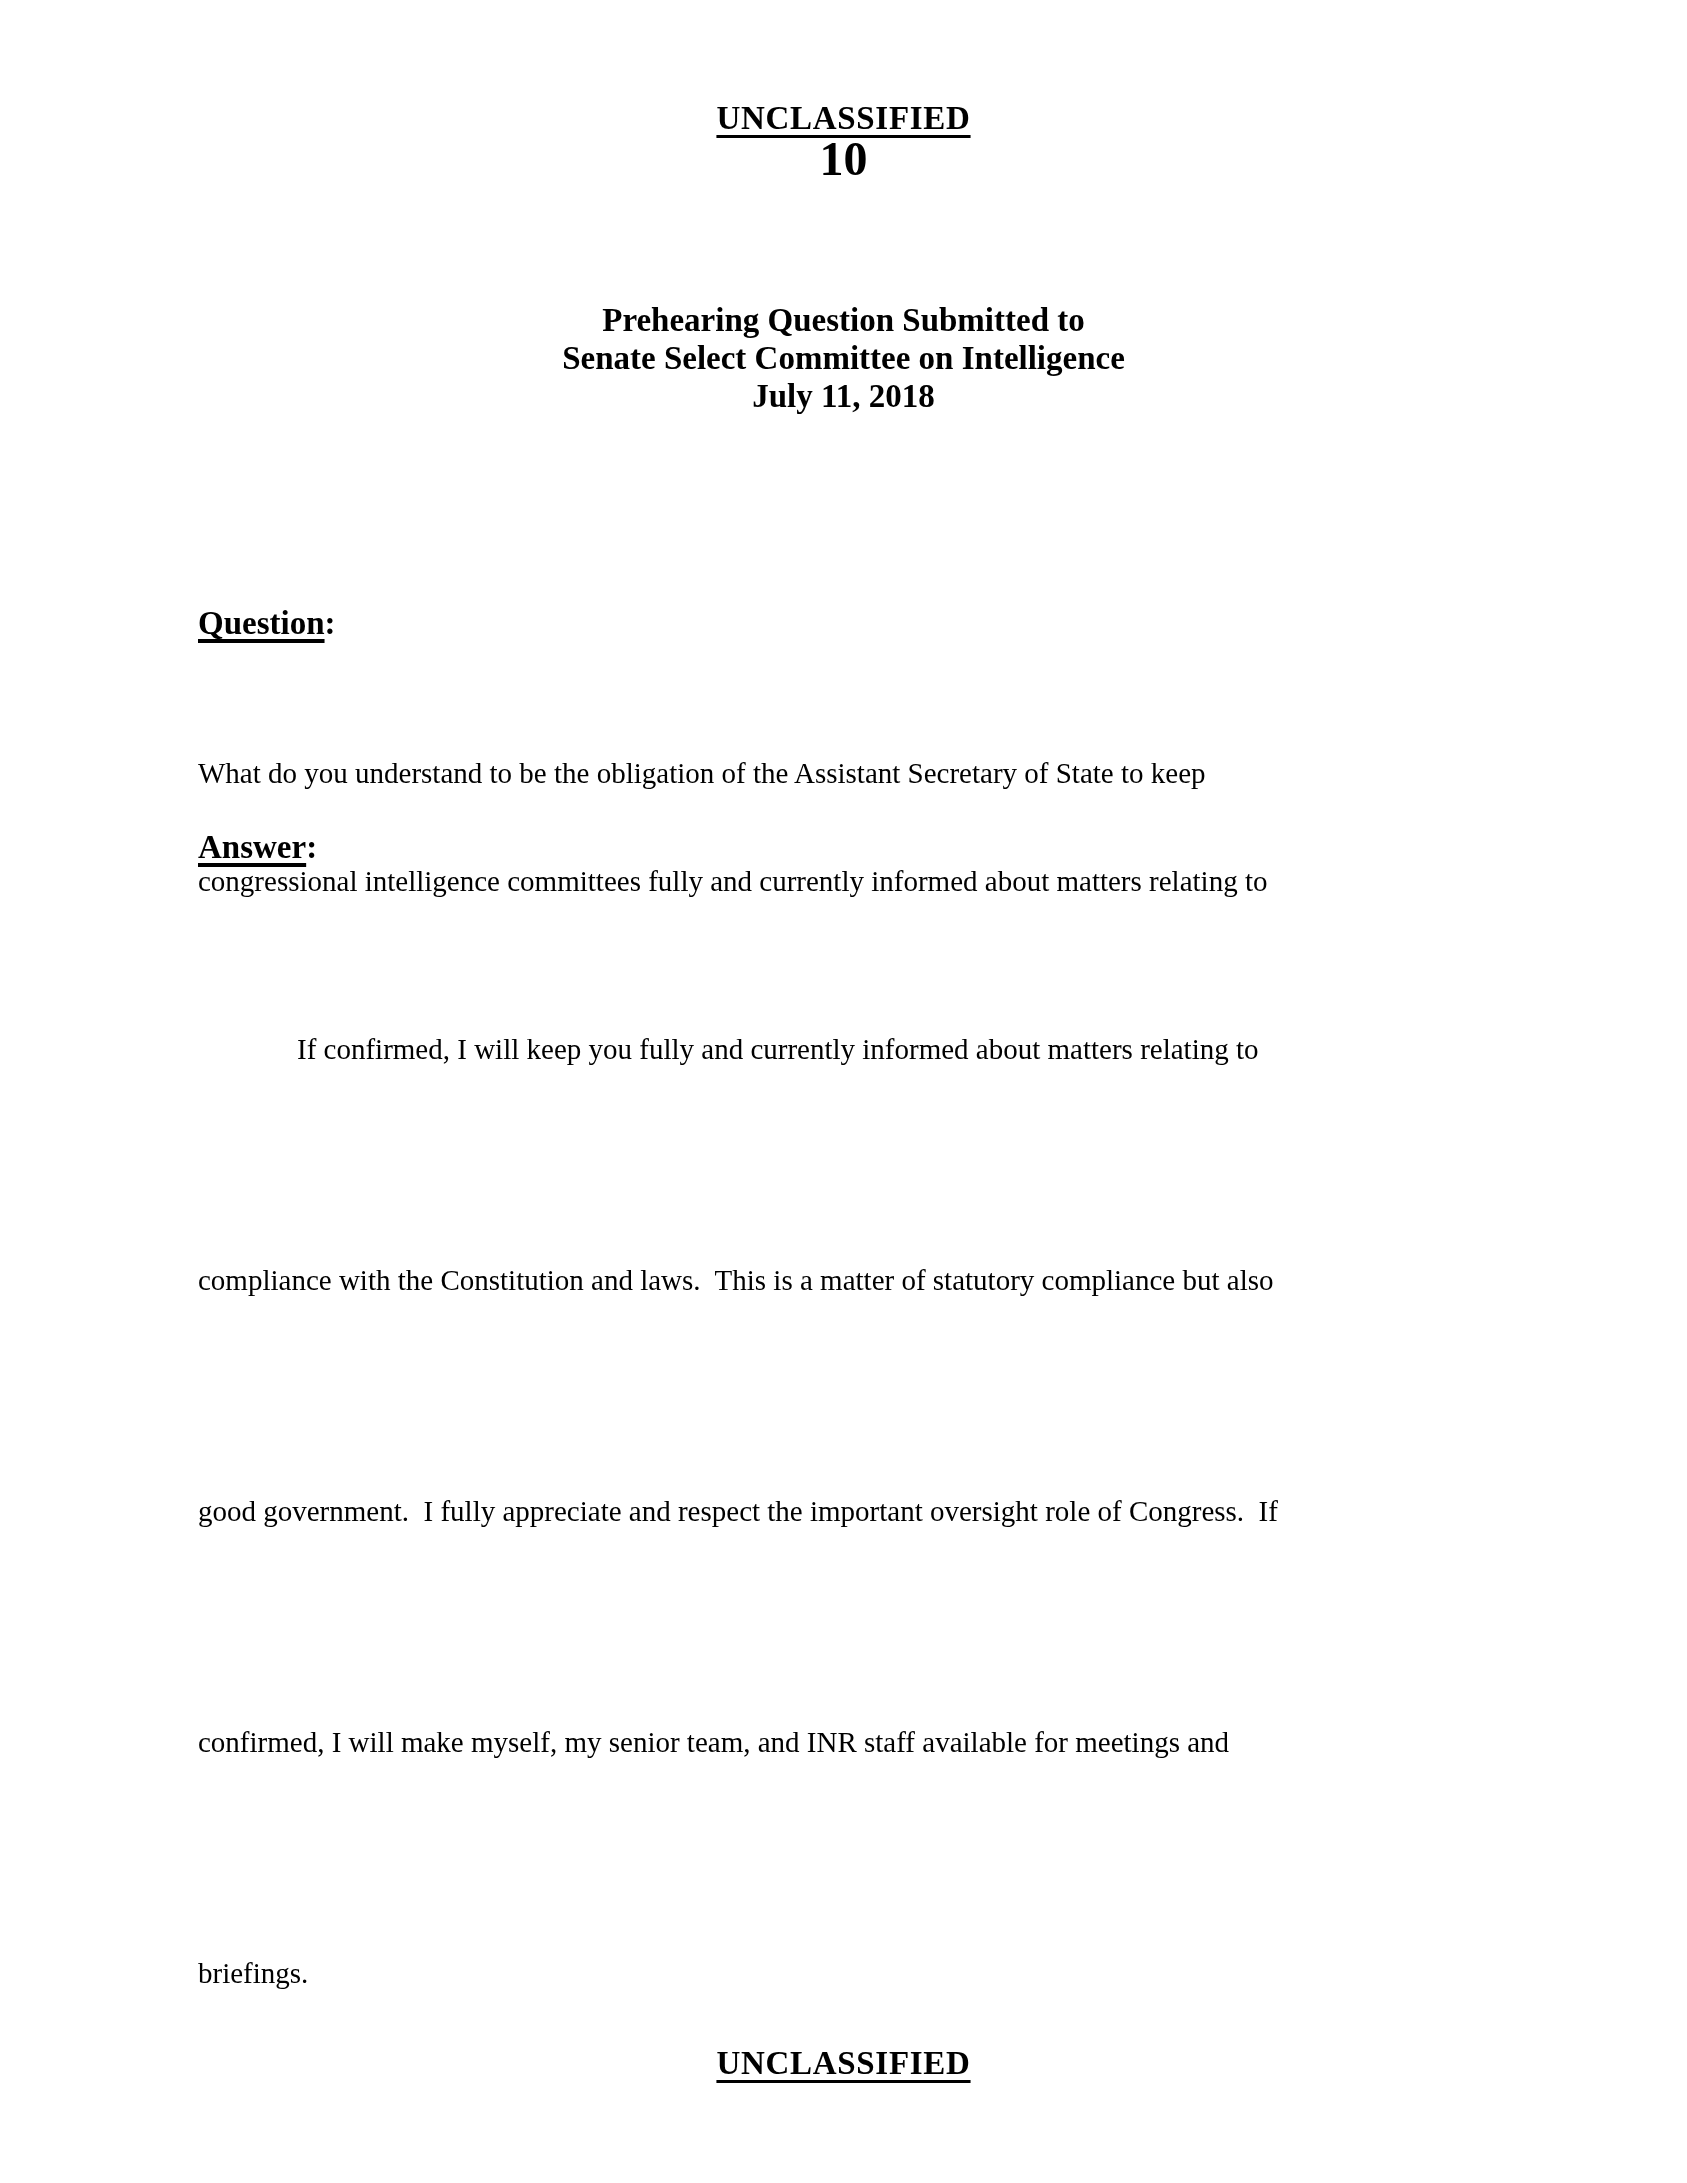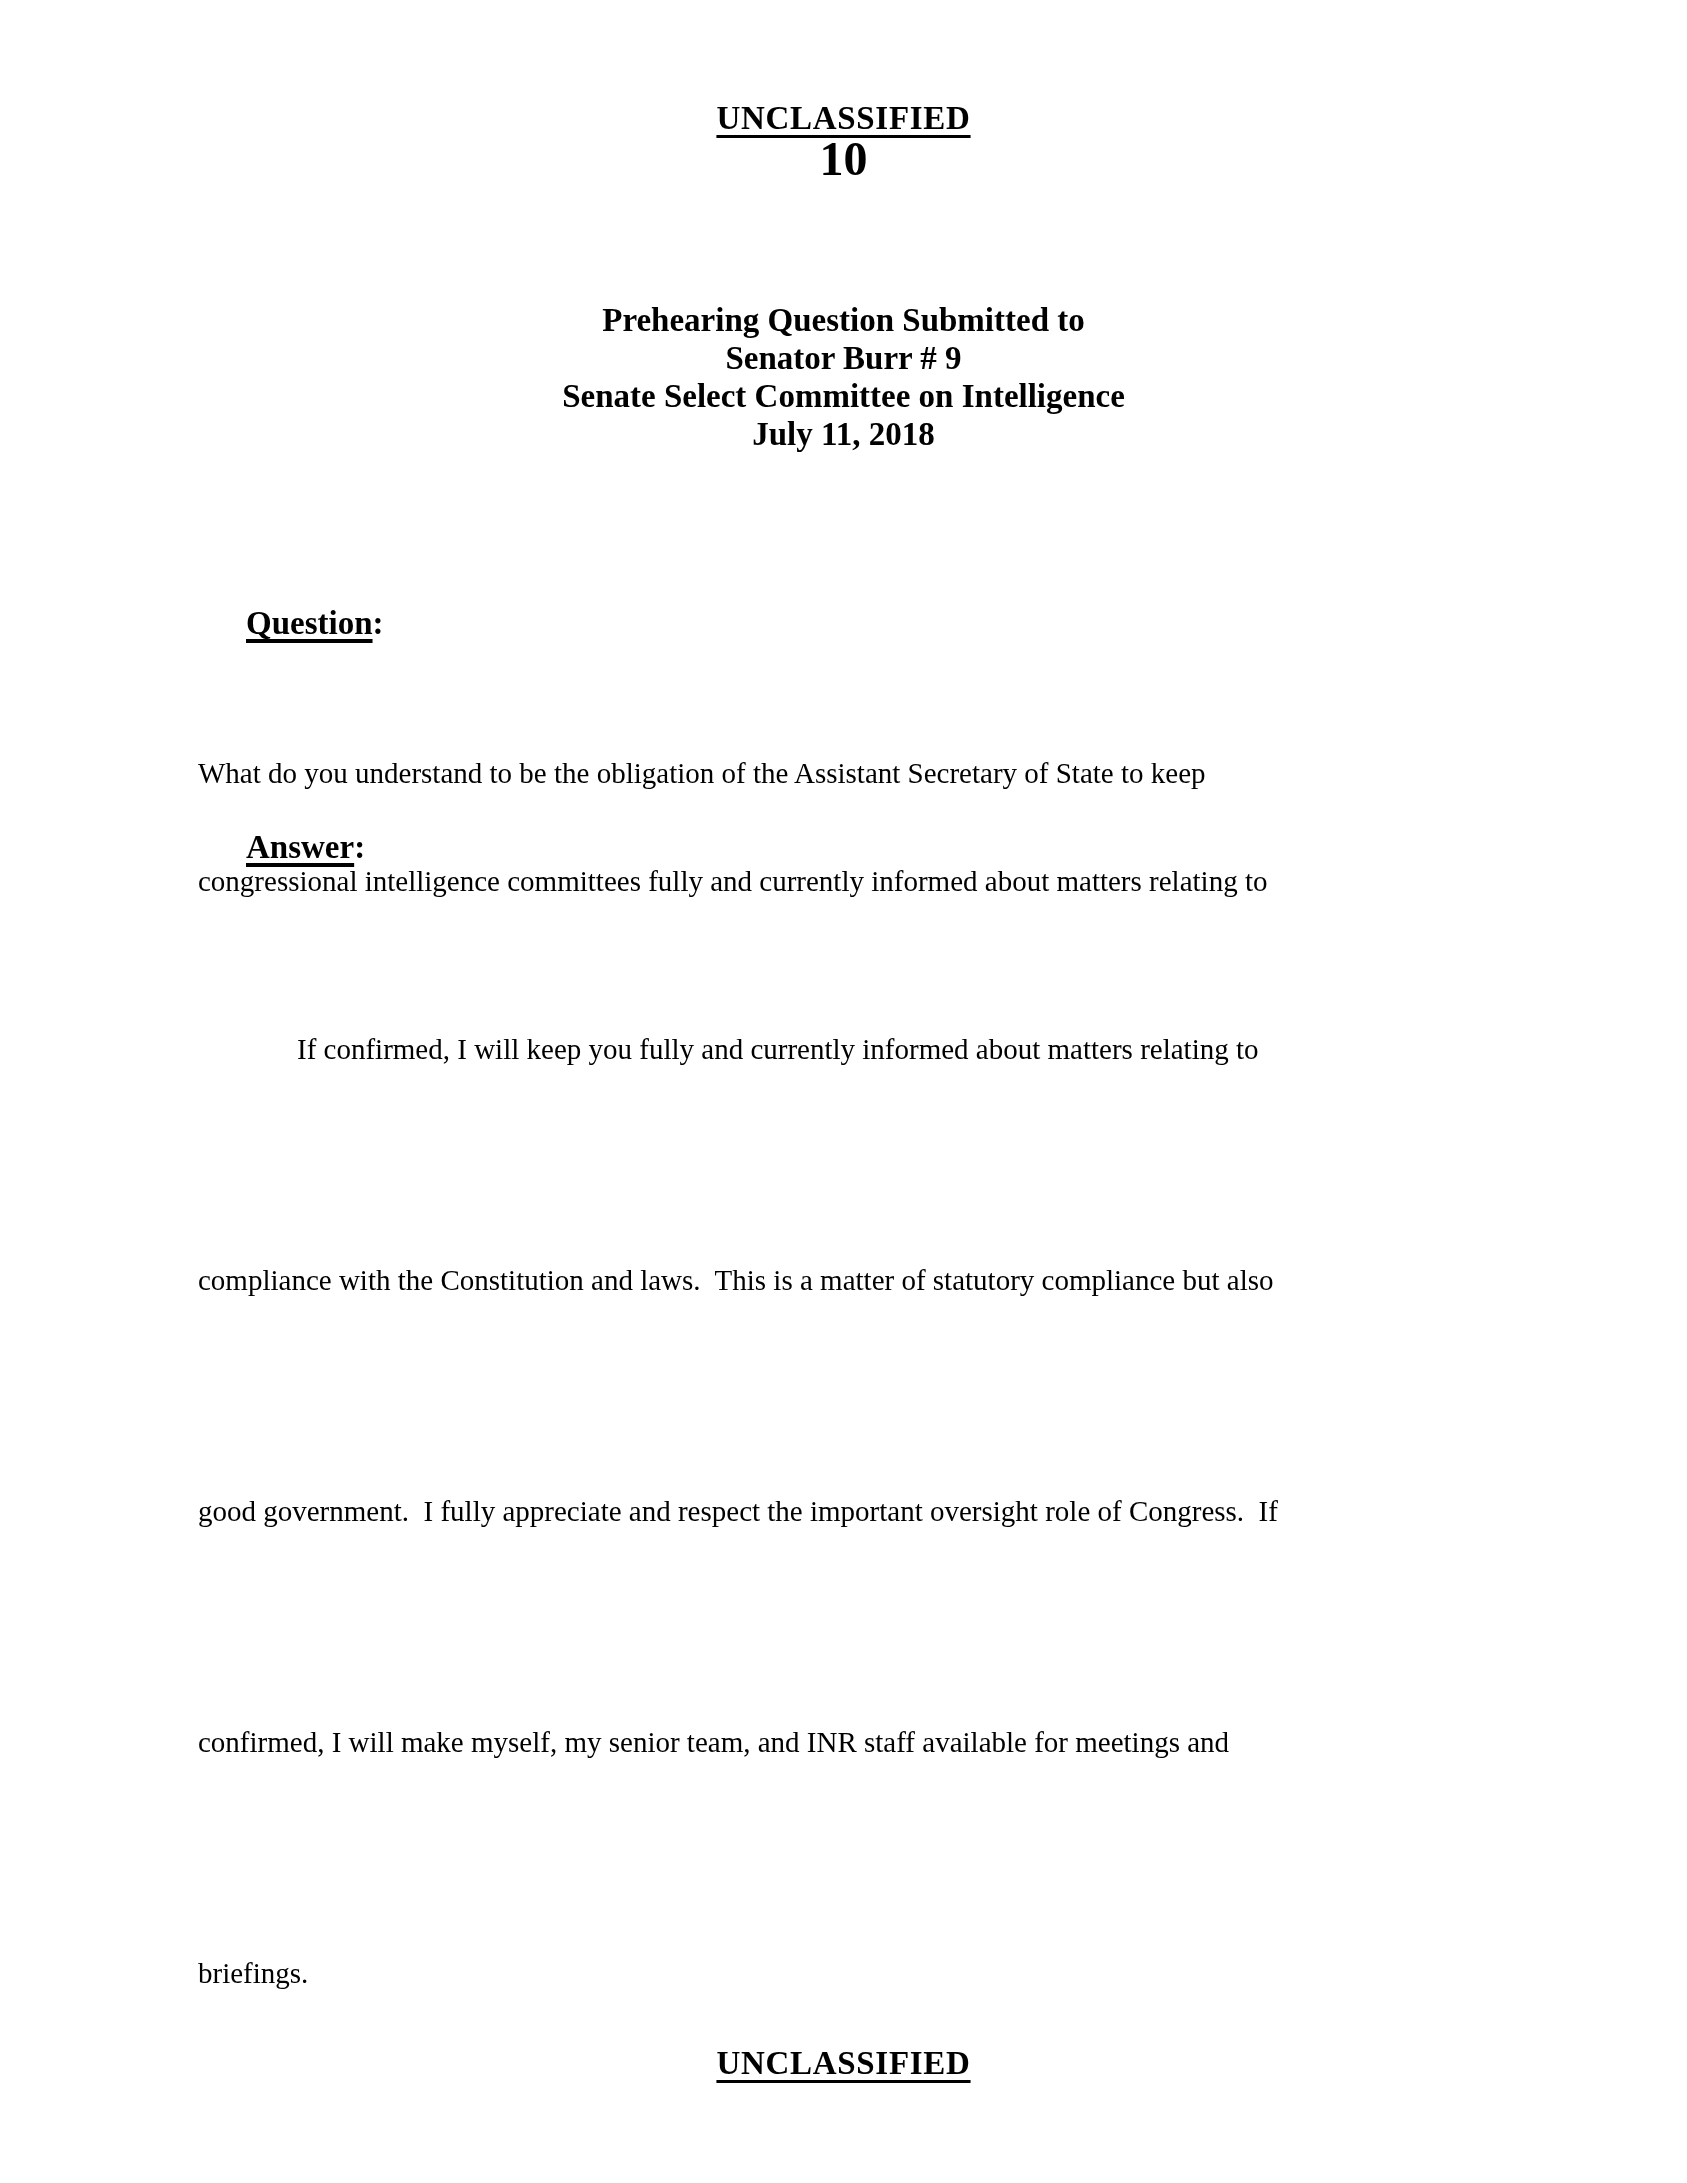--- a/index.html
+++ b/index.html
@@ -54,21 +54,20 @@
     font-weight: bold;
     font-size: 33px;
     line-height: 38px;
   }
   .section-heading {
     position: absolute;
     left: 198px;
     font-weight: bold;
     font-size: 33px;
     line-height: 38px;
-    margin-left: 48px;
   }
   .section-heading .heading-word {
     text-decoration: underline;
     text-decoration-thickness: 4px;
     text-underline-offset: 4.6px;
   }
   .question-heading { top: 604px; }
   .answer-heading   { top: 828px; }
   .body-paragraph {
     position: absolute;
@@ -107,21 +106,20 @@
 <div class="page">
 
   <div class="classification-header centered">
     <span class="banner-text">UNCLASSIFIED</span>
   </div>
 
   <div class="page-number centered">10</div>
 
   <div class="title-block centered">
     <div>Prehearing Question Submitted to</div>
-    <div>Senator Burr # 9</div>
     <div>Senate Select Committee on Intelligence</div>
     <div>July 11, 2018</div>
   </div>
 
   <div class="section-heading question-heading">
     <span class="heading-word">Question</span><span>:</span>
   </div>
 
   <div class="body-paragraph question-paragraph">
     <div>What do you understand to be the obligation of the Assistant Secretary of State to keep</div>

